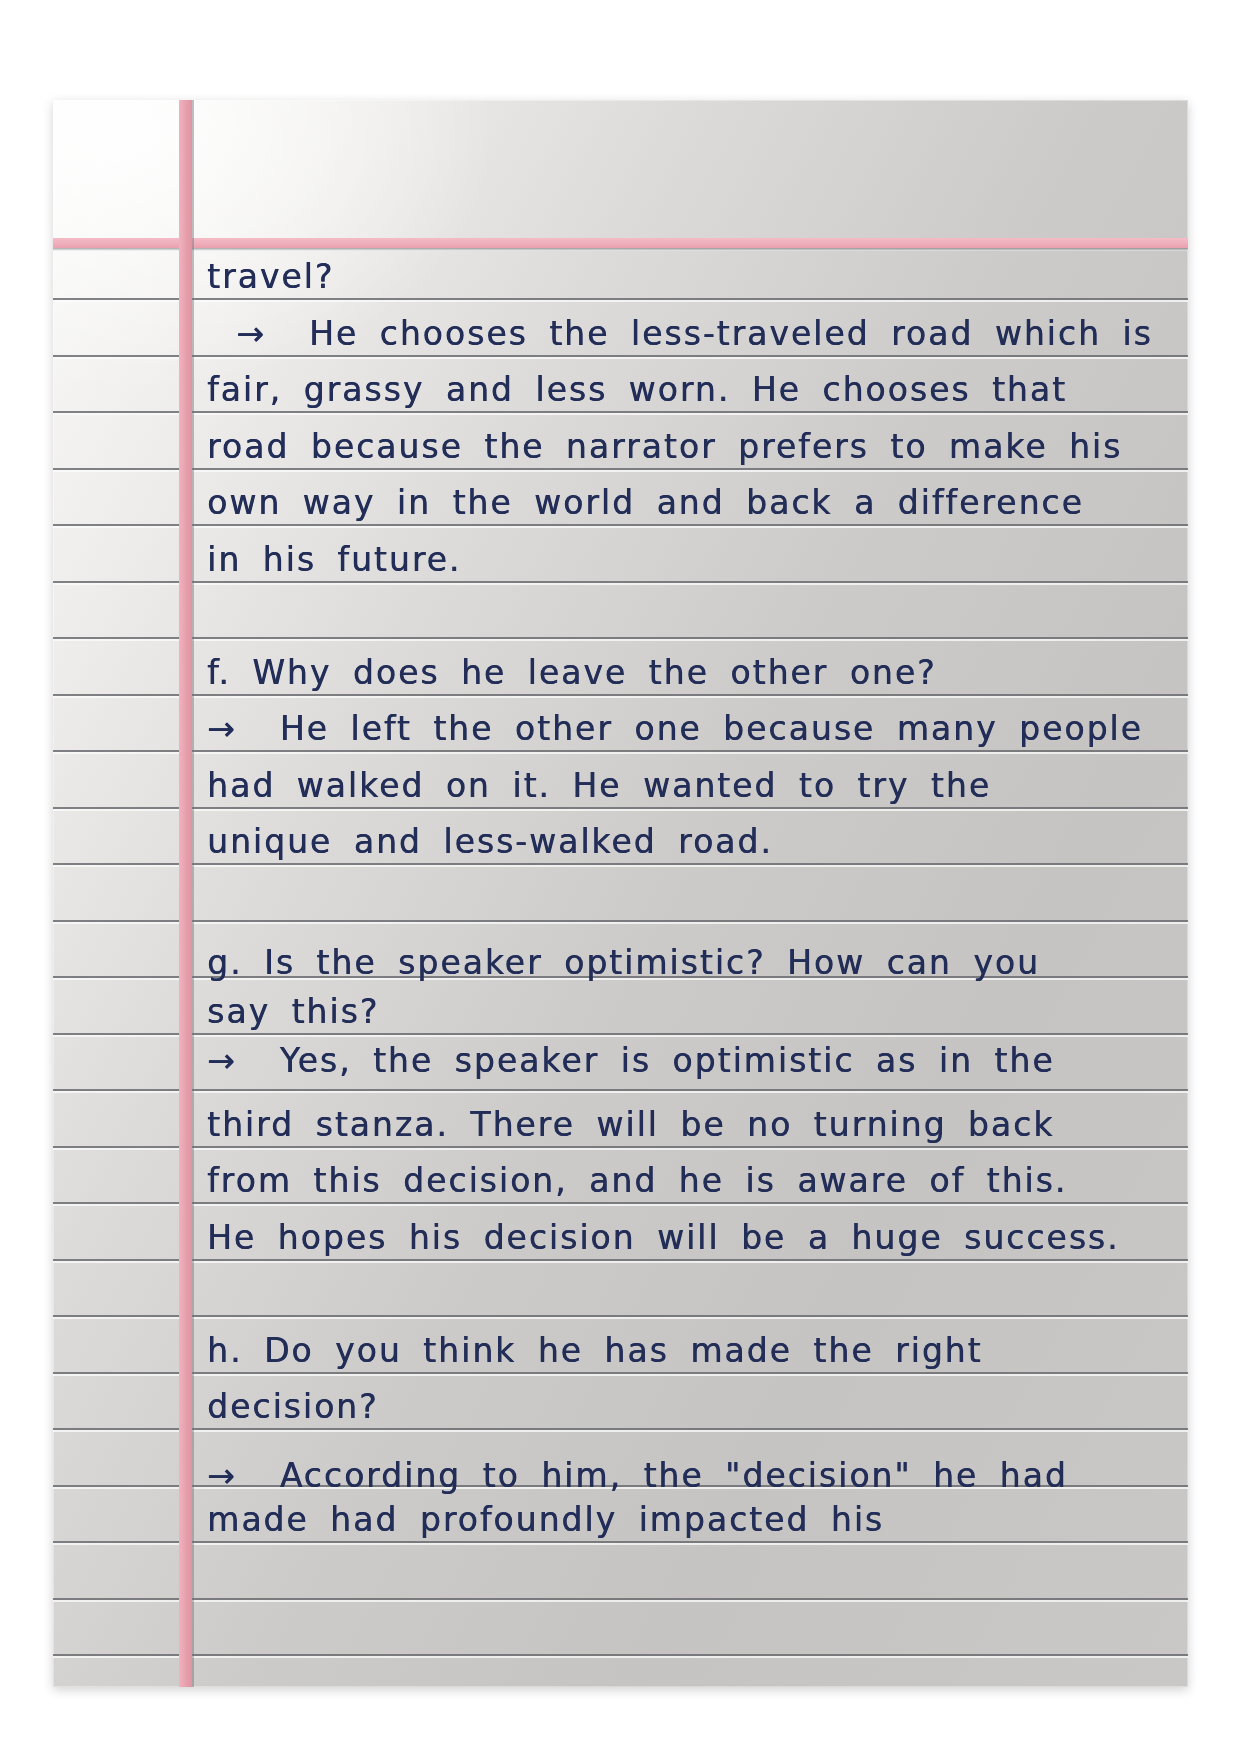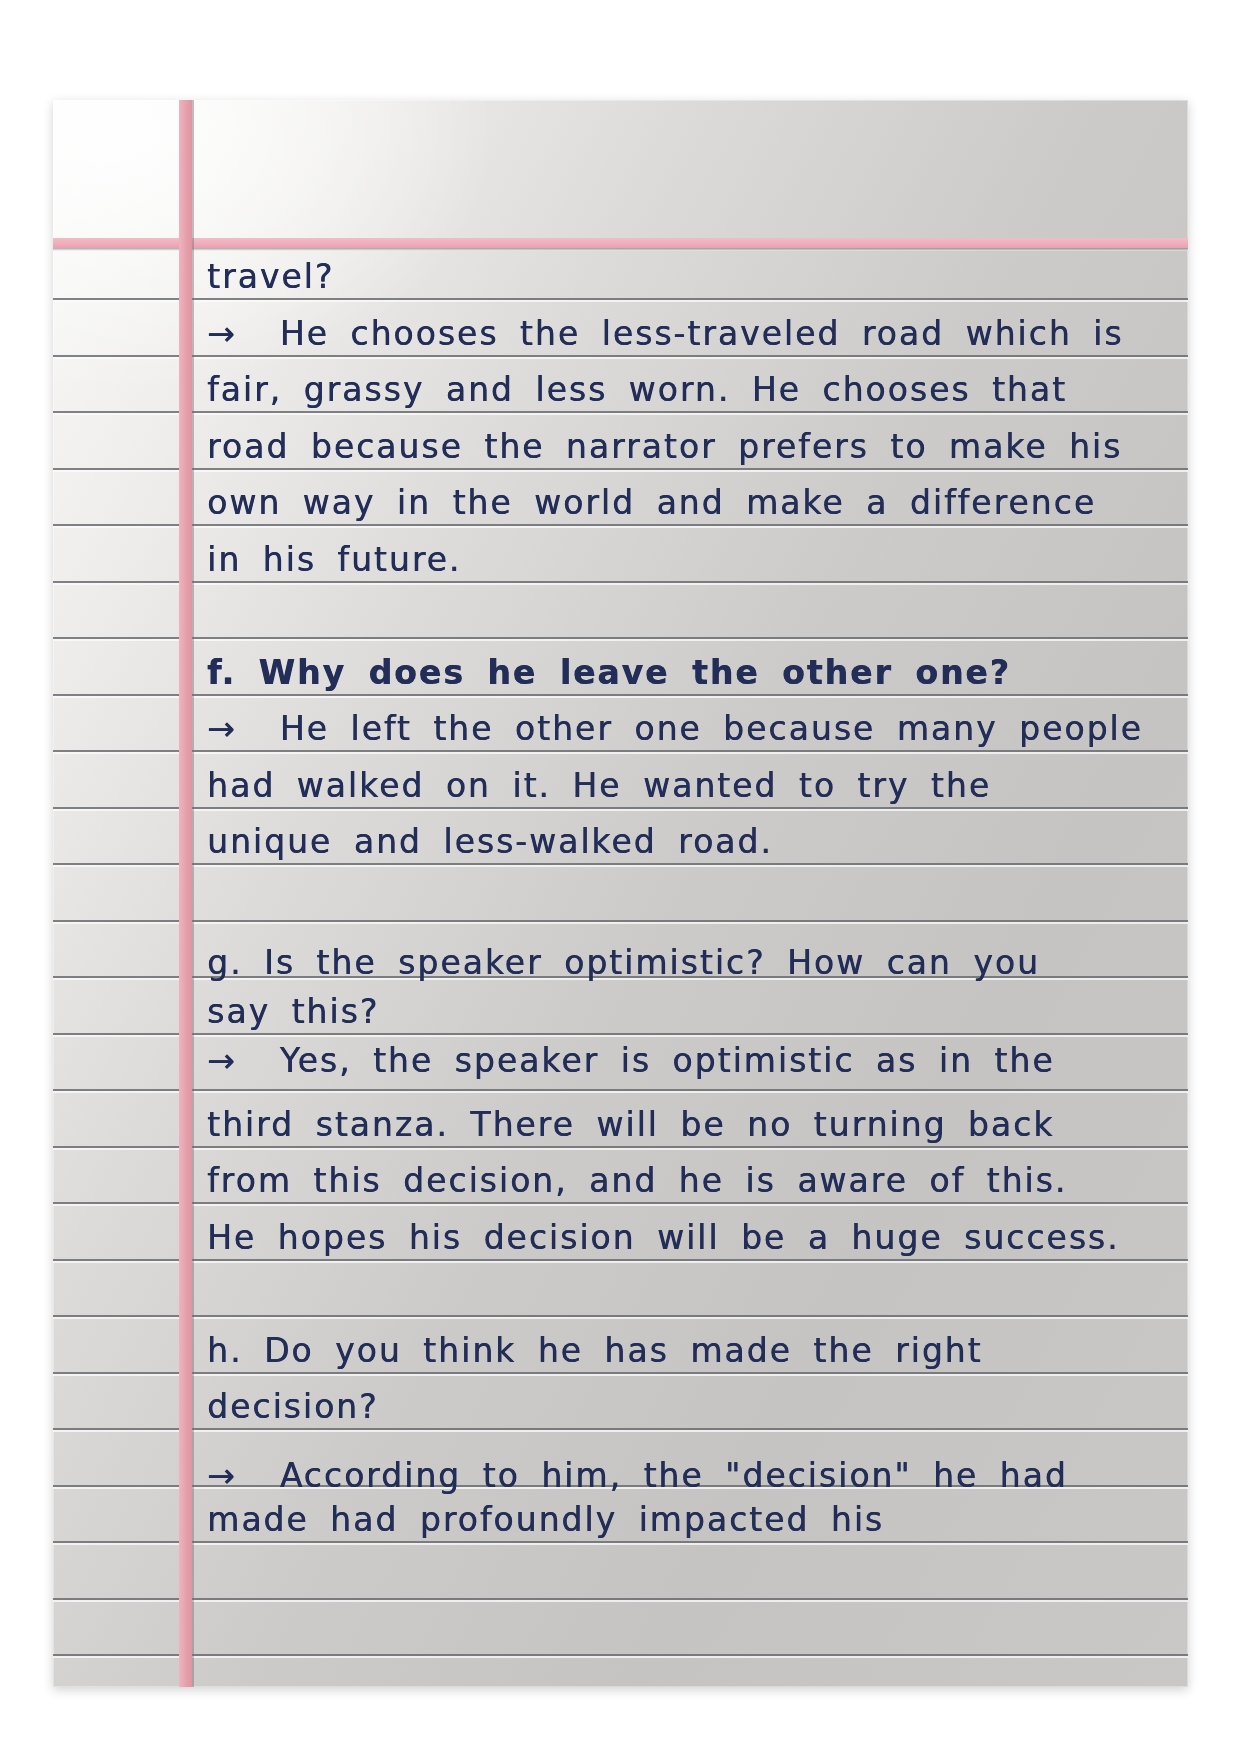--- a/index.html
+++ b/index.html
@@ -94,26 +94,26 @@
         <div class="rule" style="top: 1328px;"></div>
         <div class="rule" style="top: 1384.5px;"></div>
         <div class="rule" style="top: 1441px;"></div>
         <div class="rule" style="top: 1497.5px;"></div>
         <div class="rule" style="top: 1554px;"></div>
       </div>
     <div class="top-line"></div>
     <div class="margin-line"></div>
     <div id="text-layer">
         <div class="hand-line" style="top: 152px;">travel?</div>
-        <div class="hand-line" style="top: 208.5px;">→  He chooses the less-traveled road which is</div>
+        <div class="hand-line" style="top: 208.5px; text-align: center;">→  He chooses the less-traveled road which is</div>
         <div class="hand-line" style="top: 265px;">fair, grassy and less worn. He chooses that</div>
         <div class="hand-line" style="top: 321.5px;">road because the narrator prefers to make his</div>
-        <div class="hand-line" style="top: 378px;">own way in the world and make a difference</div>
+        <div class="hand-line" style="top: 378px;">own way in the world and back a difference</div>
         <div class="hand-line" style="top: 434.5px;">in his future.</div>
-        <div class="hand-line" style="top: 547.5px; font-weight: bold;">f. Why does he leave the other one?</div>
+        <div class="hand-line" style="top: 547.5px;">f. Why does he leave the other one?</div>
         <div class="hand-line" style="top: 604px;">→  He left the other one because many people</div>
         <div class="hand-line" style="top: 660.5px;">had walked on it. He wanted to try the</div>
         <div class="hand-line" style="top: 717px;">unique and less-walked road.</div>
         <div class="hand-line" style="top: 830px; margin-top: 8px;">g. Is the speaker optimistic? How can you</div>
         <div class="hand-line" style="top: 886.5px;">say this?</div>
         <div class="hand-line" style="top: 936px;">→  Yes, the speaker is optimistic as in the</div>
         <div class="hand-line" style="top: 999.5px;">third stanza. There will be no turning back</div>
         <div class="hand-line" style="top: 1056px;">from this decision, and he is aware of this.</div>
         <div class="hand-line" style="top: 1112.5px;">He hopes his decision will be a huge success.</div>
         <div class="hand-line" style="top: 1225.5px;">h. Do you think he has made the right</div>

